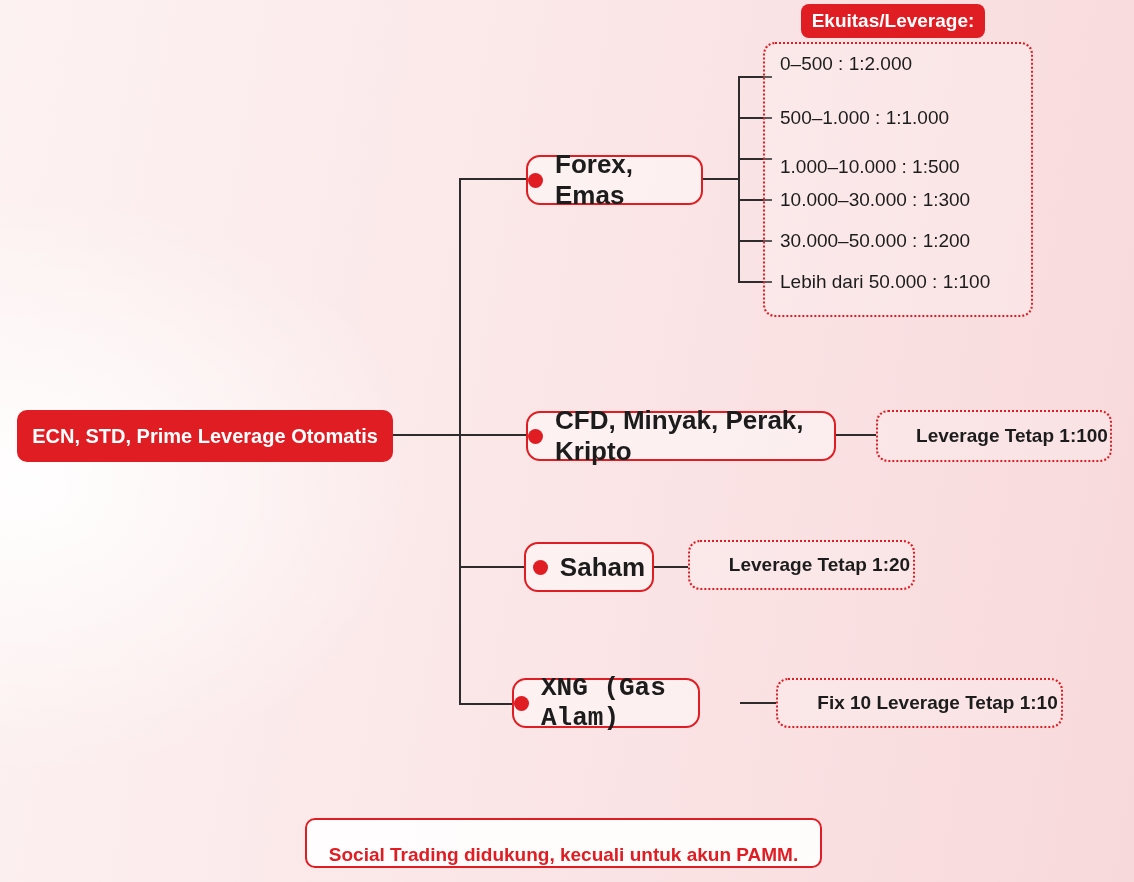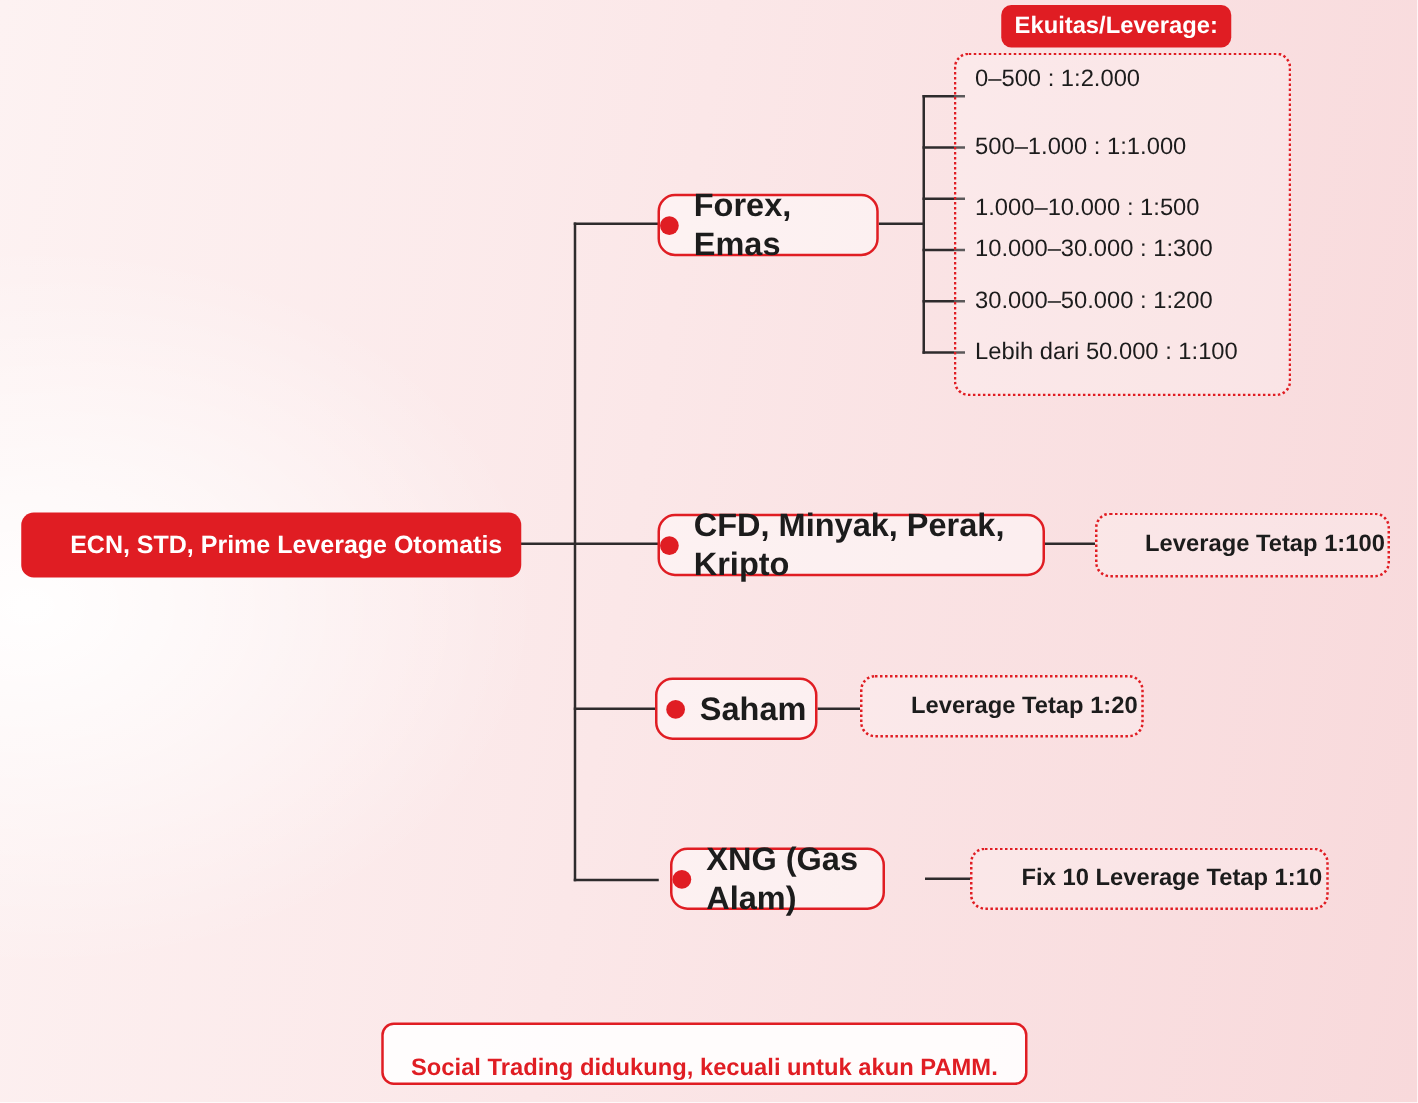--- a/index.html
+++ b/index.html
@@ -21,21 +21,21 @@
   
   .red-fill {
     position: absolute;
     background: #e01d23;
     color: #ffffff;
     display: flex;
     align-items: center;
     justify-content: center;
     font-weight: 600;
   }
-  .root-box { border-radius: 10px; font-size: 20px; padding-left: 24px; }
+  .root-box { border-radius: 10px; font-size: 20px; }
   .badge-box { border-radius: 8px; font-size: 19px; z-index: 3; }
 
   
   .node {
     position: absolute;
     border: 2px solid #e01d23;
     border-radius: 14px;
     background: rgba(255,255,255,0.45);
     display: flex;
     align-items: center;
@@ -132,21 +132,21 @@
   <div class="node" style="left:526px; top:411px; width:310px; height:50px;align-items:center;">
     <span class="dot"></span>
     <span>CFD, Minyak, Perak, Kripto</span>
   </div>
 
   <div class="node" style="left:524px; top:542px; width:130px; height:50px;">
     <span class="dot"></span>
     <span>Saham</span>
   </div>
 
-  <div class="node" style="left:536px; top:678px; width:172px; height:50px;">
+  <div class="node" style="left:512px; top:678px; width:188px; height:50px;font-family:Liberation Mono, monospace;">
     <span class="dot"></span>
     <span>XNG (Gas Alam)</span>
   </div>
 
   <div class="red-fill badge-box" style="left:801px; top:4px; width:184px; height:34px;">
     <span>Ekuitas/Leverage:</span>
   </div>
 
   <div class="dotted" style="left:763px; top:42px; width:270px; height:275px;"></div>
 

